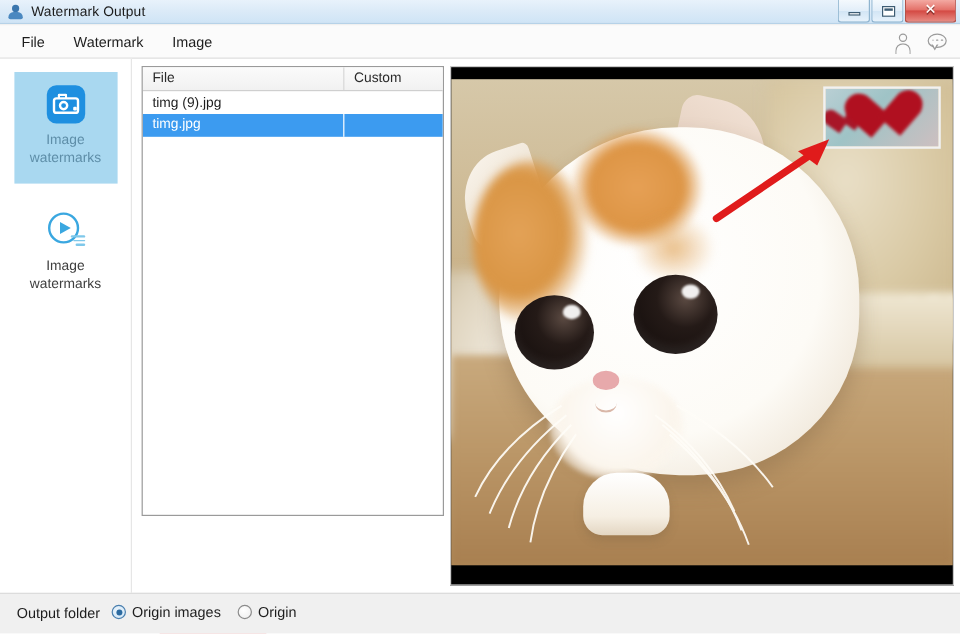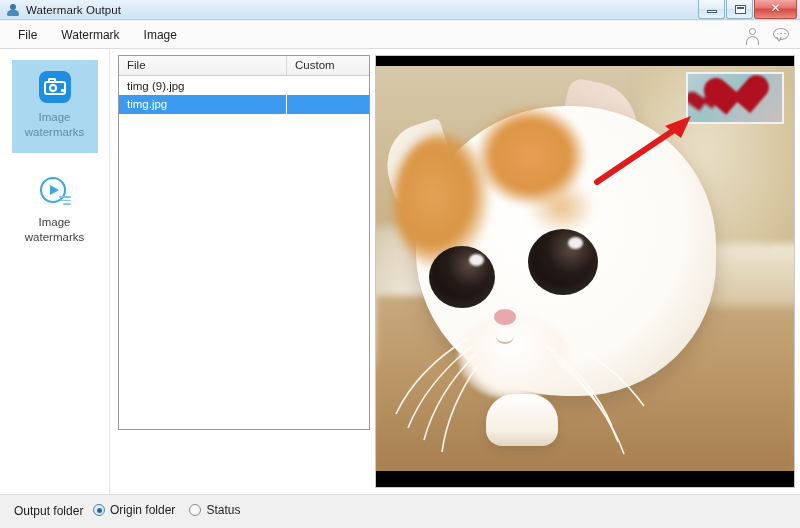--- a/index.html
+++ b/index.html
@@ -821,23 +821,23 @@
     <div class="hl-box hl-addimages"></div>
     <div class="btn btn-addimages">Add images</div>
     <div class="btn btn-clearlist">Clear list</div>
   </div>
 
   <div class="statusbar">
     <div class="out-label">Output folder</div>
     <div class="radio-grp">
       <div class="radio on">
         <span class="dot"></span>
-        <span class="rlabel">Origin folder</span>
+        <span class="rlabel">Origin images</span>
       </div>
       <div class="radio">
         <span class="dot"></span>
-        <span class="rlabel">Status</span>
+        <span class="rlabel">Origin</span>
       </div>
     </div>
 
   </div>
 
 </div>
 
 </body></html>

